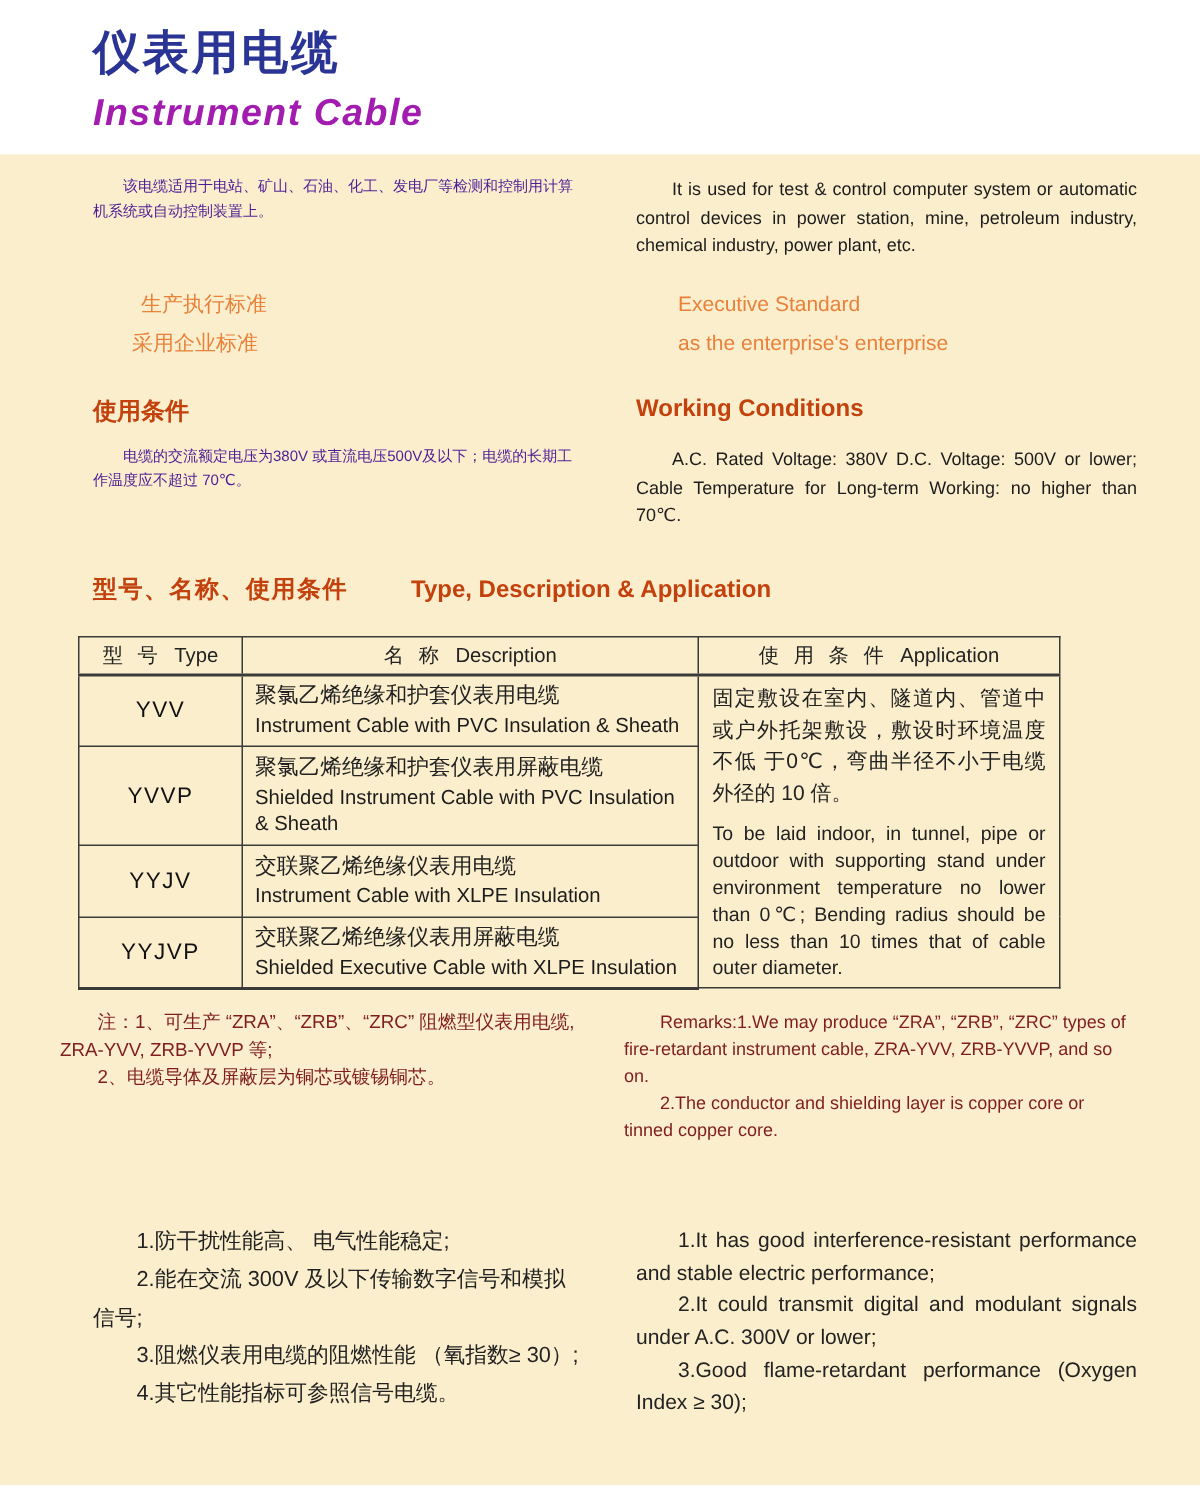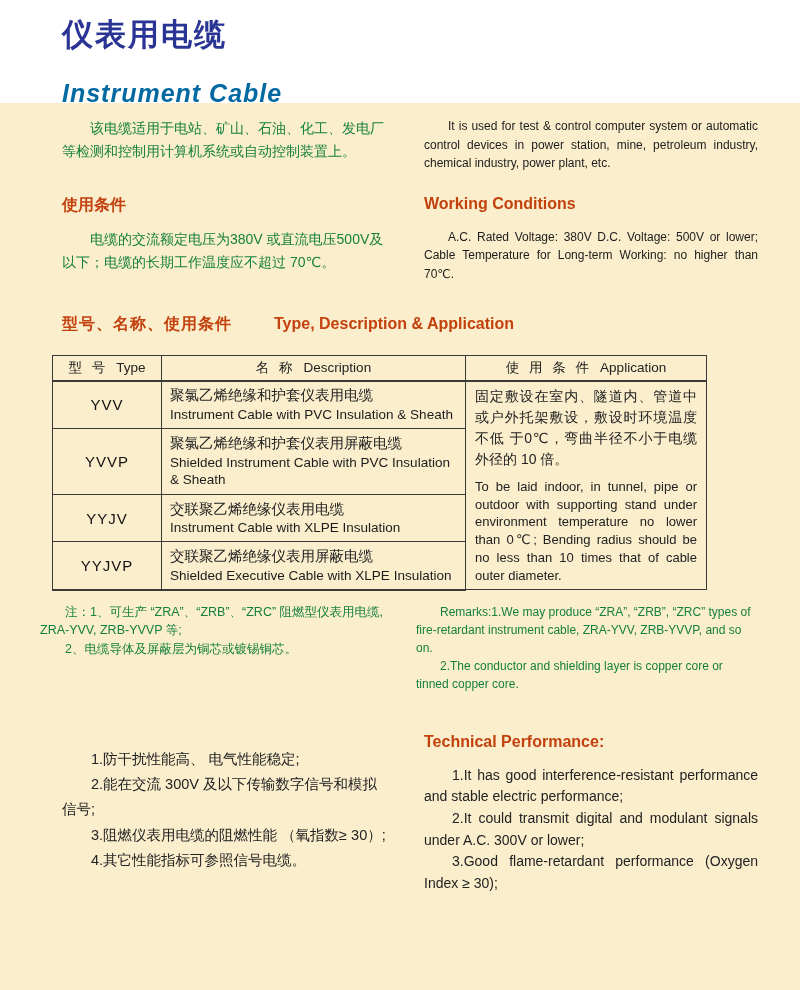--- a/index.html
+++ b/index.html
@@ -3,28 +3,28 @@
 <meta charset="utf-8">
 <style>
   * { margin:0; padding:0; box-sizing:border-box; }
   html,body { background:#ffffff; }
   body { font-family:"Liberation Sans","DejaVu Sans",sans-serif; color:#222; }
   .page { width:800px; height:990px; background:#fff; overflow:hidden; }
 
   
   .header { height:103px; background:#fff; padding:14px 0 0 62px; }
   .title-zh { font-size:31px; font-weight:bold; color:#2a3494; letter-spacing:2px; }
-  .title-en { font-size:25px; font-weight:bold; font-style:italic; color:#0369a1; margin-top:23px; letter-spacing:1px; }
+  .title-en { font-size:25px; font-weight:bold; font-style:italic; color:#a21caf; margin-top:5px; letter-spacing:1px; }
 
   
   .sheet { height:887px; background:#fbeecd; padding:14px 42px 0 40px; }
 
   .two-col { display:grid; grid-template-columns:348px 1fr; column-gap:20px; }
 
-  .zh-text { font-size:14px; line-height:1.65; color:#15803d; }
+  .zh-text { font-size:10px; line-height:1.65; color:#4c1d95; }
   .en-text { font-size:12px; line-height:1.55; color:#1c1c1c; text-align:justify; }
   .indent { text-indent:2em; }
 
   .col-left  { padding-left:22px; }
   .col-right { padding-left:16px; }
 
   .standards { margin-top:16px; }
   .std-zh { color:#e8813a; font-size:14px; line-height:1.9; padding-left:32px; }
   .std-en { color:#e8813a; font-size:14px; line-height:1.9; padding-left:28px; }
 
@@ -44,21 +44,21 @@
   table.cable tbody tr:last-child td { border-bottom:2px solid #3a3a3a; }
   td.type-cell { text-align:center; font-size:15px; letter-spacing:1px; color:#111; }
   td.desc-cell { padding:3px 8px; }
   td.desc-cell .dzh { font-size:14.5px; line-height:1.35; }
   td.desc-cell .den { font-size:13.5px; line-height:1.3; color:#1c1c1c; }
   td.app-cell { padding:4px 9px 4px 9px; vertical-align:top; }
   td.app-cell .azh { font-size:14px; line-height:1.5; text-align:justify; }
   td.app-cell .aen { font-size:13px; line-height:1.38; text-align:justify; margin-top:8px; }
 
   .notes { margin-top:12px; grid-template-columns:356px 1fr; }
-  .note { color:#15803d; }
+  .note { color:#7f1d1d; }
   .note p { text-indent:2em; }
   .note-zh { font-size:12.5px; line-height:1.5; }
   .note-en { font-size:12px; line-height:1.5; }
 
   
   .lower { margin-top:40px; }
   .blk-head-zh { margin-top:0; }
   .list-zh p { font-size:14.5px; line-height:1.75; text-indent:2em; }
   .list-en p { font-size:14px; line-height:1.55; text-indent:2em; text-align:justify; } .mt14 { margin-top:14px; }
 </style>
@@ -72,20 +72,30 @@
     <div class="title-en">Instrument Cable</div>
   </div>
 
   <div class="sheet">
 
     <div class="two-col">
       <div class="col-left zh-text indent">该电缆适用于电站、矿山、石油、化工、发电厂等检测和控制用计算机系统或自动控制装置上。</div>
       <div class="col-right en-text indent">It is used for test &amp; control computer system or automatic control devices in power station, mine, petroleum industry, chemical industry, power plant, etc.</div>
     </div>
 
+    <div class="two-col standards">
+      <div class="col-left">
+        <div class="std-zh">生产执行标准</div>
+        <div class="std-zh" style="padding-left:26px;">采用企业标准</div>
+      </div>
+      <div class="col-right">
+        <div class="std-en">Executive Standard</div>
+        <div class="std-en">as the enterprise's enterprise</div>
+      </div>
+    </div>
 
     <div class="two-col row-heads">
       <div class="col-left sec-head">使用条件</div>
       <div class="col-right sec-head">Working Conditions</div>
     </div>
 
     <div class="two-col row-paras">
       <div class="col-left zh-text indent">电缆的交流额定电压为380V 或直流电压500V及以下；电缆的长期工作温度应不超过 70℃。</div>
       <div class="col-right en-text indent">A.C. Rated Voltage: 380V  D.C. Voltage: 500V or lower; Cable Temperature for Long-term Working: no higher than 70℃.</div>
     </div>
@@ -160,21 +170,20 @@
         <div class="list-zh mt14">
           <p>1.防干扰性能高、 电气性能稳定;</p>
           <p>2.能在交流 300V 及以下传输数字信号和模拟信号;</p>
           <p>3.阻燃仪表用电缆的阻燃性能 （氧指数≥ 30）;</p>
           <p>4.其它性能指标可参照信号电缆。</p>
         </div>
 
       </div>
 
       <div class="col-right">
-        <div class="sec-head">Technical Performance:</div>
         <div class="list-en mt14">
           <p>1.It has good interference-resistant performance and stable electric performance;</p>
           <p>2.It could transmit digital and modulant signals under A.C. 300V or lower;</p>
           <p>3.Good flame-retardant performance (Oxygen Index ≥ 30);</p>
 
         </div>
 
       </div>
 
     </div>

